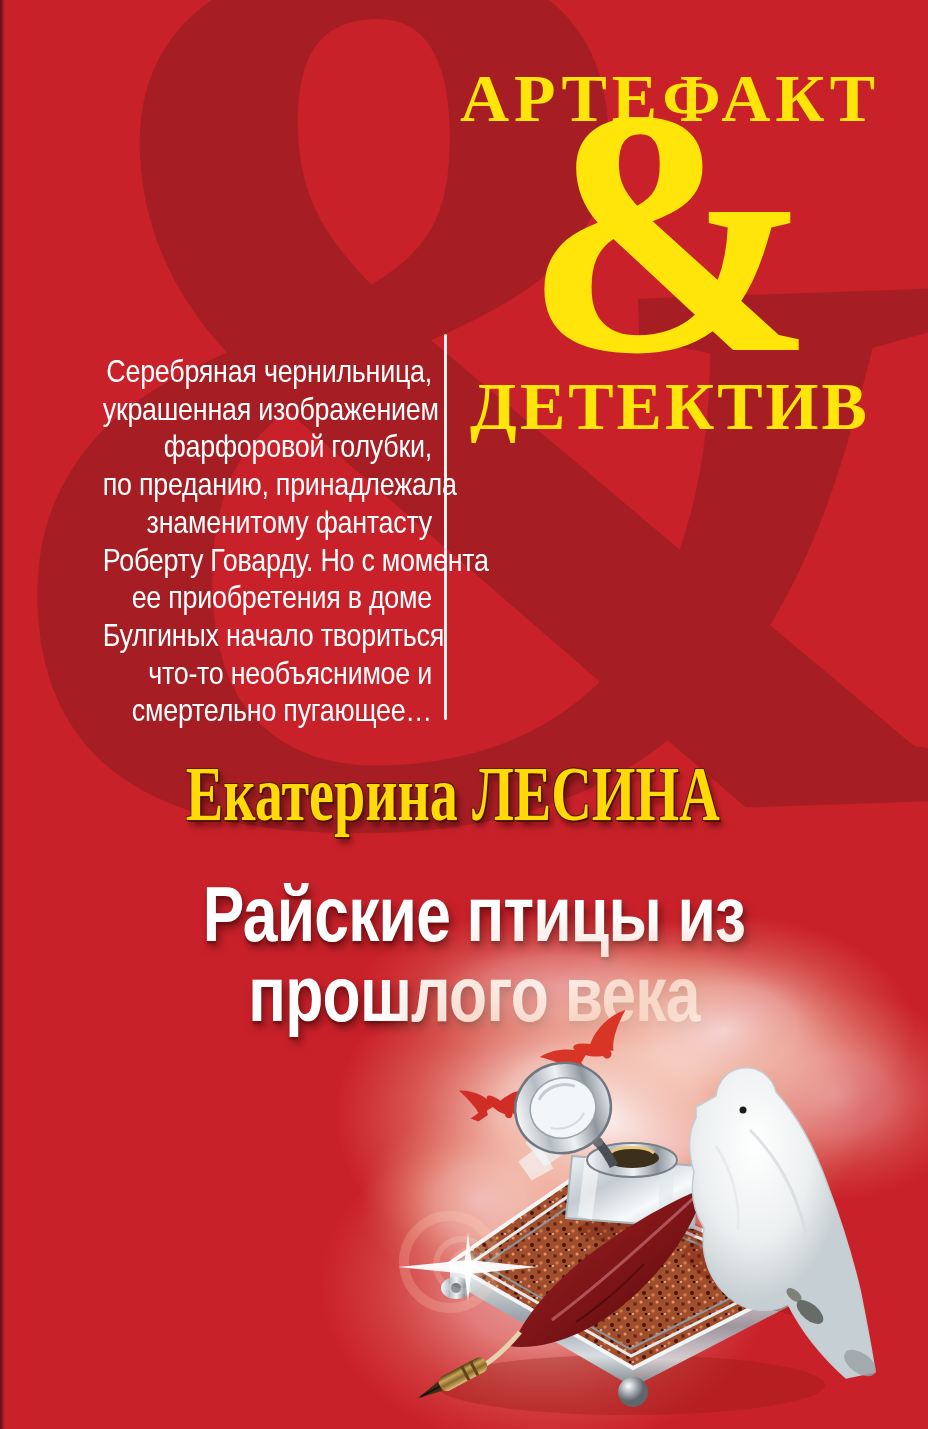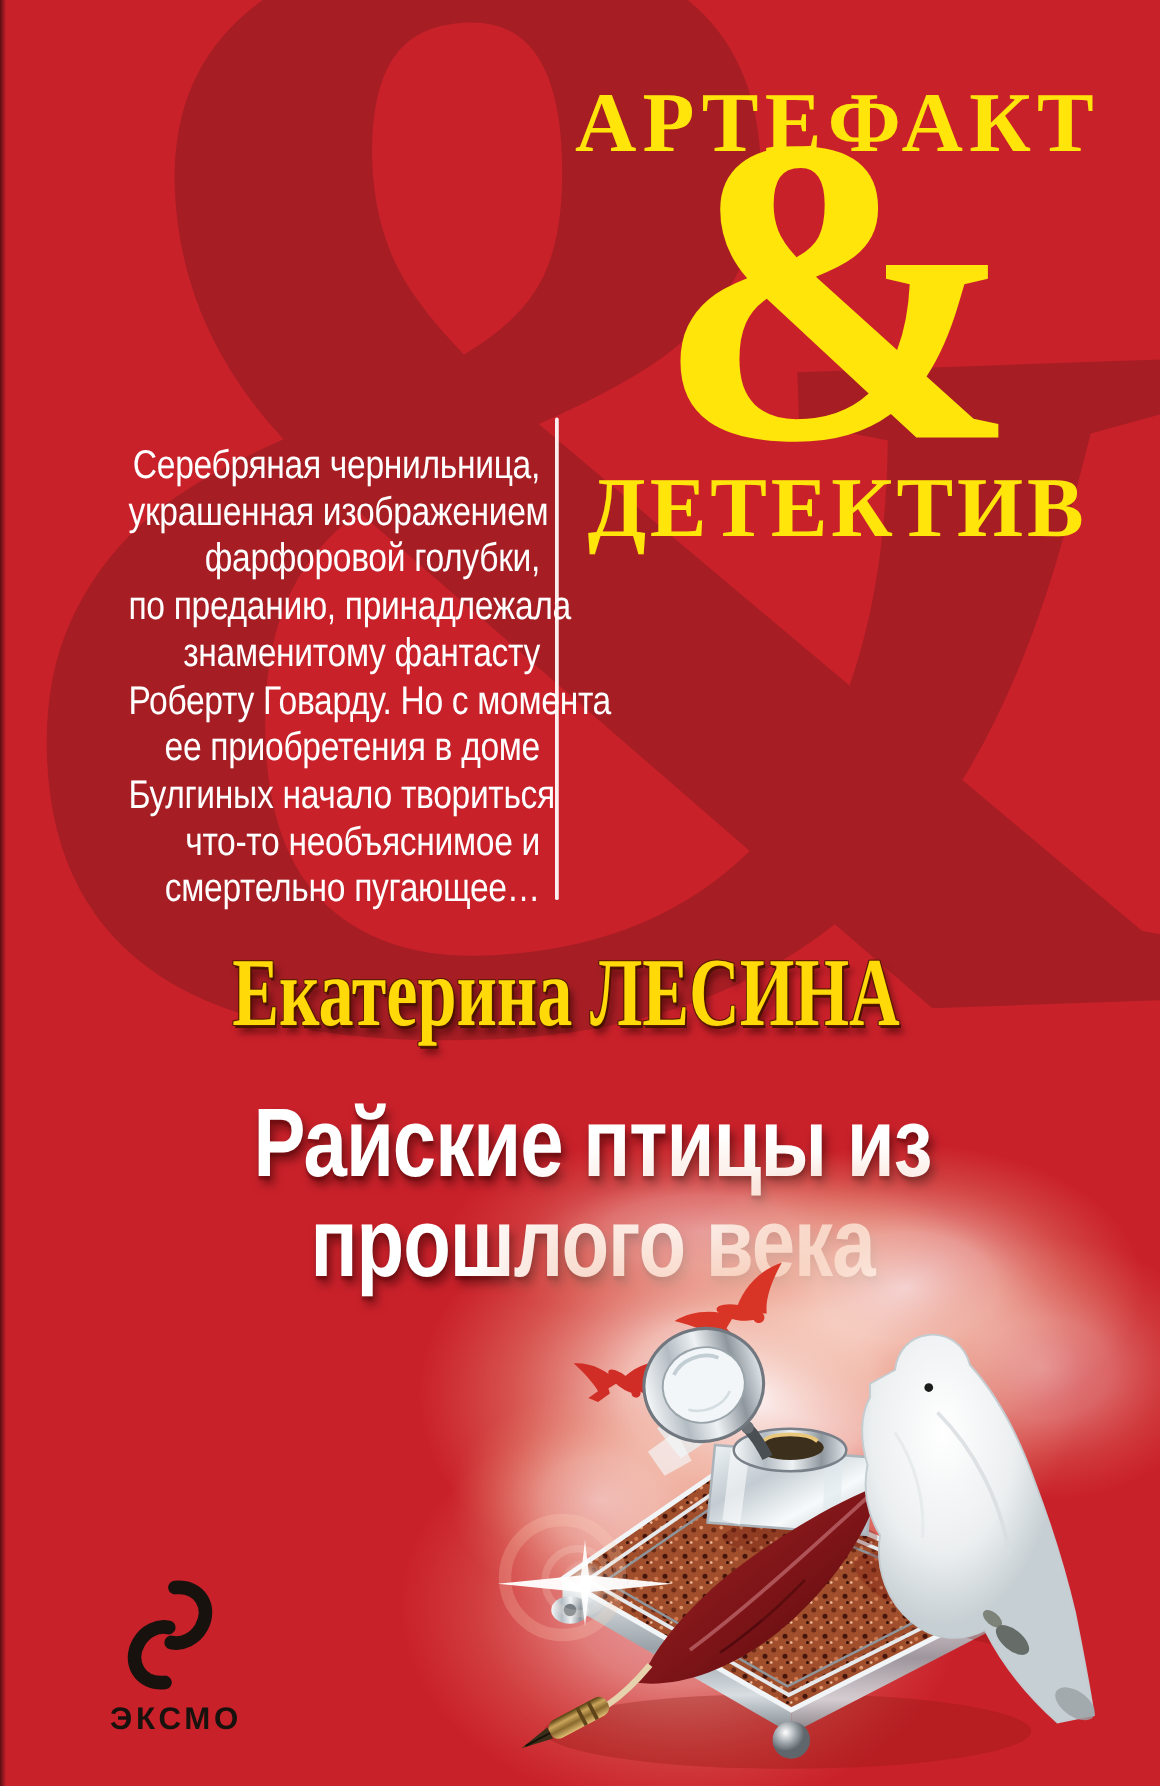--- a/index.html
+++ b/index.html
@@ -263,24 +263,15 @@
                C 408 252 408 232 416 218 Z" fill="url(#doveG)" stroke="#c3ccd0" stroke-width="1.5"></path>
       <path d="M 470 230 C 500 260 520 300 528 344" fill="none" stroke="#d8dde0" stroke-width="3" opacity=".85"></path>
       <path d="M 436 246 C 452 270 460 300 458 330" fill="none" stroke="#e4e9ea" stroke-width="2.5" opacity=".8"></path>
       <ellipse cx="530" cy="412" rx="16" ry="8" fill="#555c55" opacity=".85" transform="rotate(40 530 412)"></ellipse>
       <ellipse cx="514" cy="395" rx="9" ry="5" fill="#6a6f62" opacity=".8" transform="rotate(40 514 395)"></ellipse>
       <ellipse cx="580" cy="463" rx="18" ry="10" fill="#9aa0a4" opacity=".8" transform="rotate(35 580 463)"></ellipse>
       <circle cx="463" cy="210" r="3.5" fill="#1c1c1c"></circle>
     </g>
   </svg>
 
-  <div class="publisher">
-    <svg width="96" height="92" viewBox="0 0 96 92">
-      <g fill="none" stroke="#18120e" stroke-width="11" stroke-linecap="round">
-        <path d="M 52 8 C 72 6 82 24 73 40 C 68 49 58 54 49 52"></path>
-        <path d="M 44 84 C 24 86 14 68 23 52 C 28 43 38 38 47 40"></path>
-      </g>
-    </svg>
-    <div class="word">ЭКСМО</div>
-  </div>
 
   <div class="edge-shade"></div>
 </div>
 
 </body></html>

